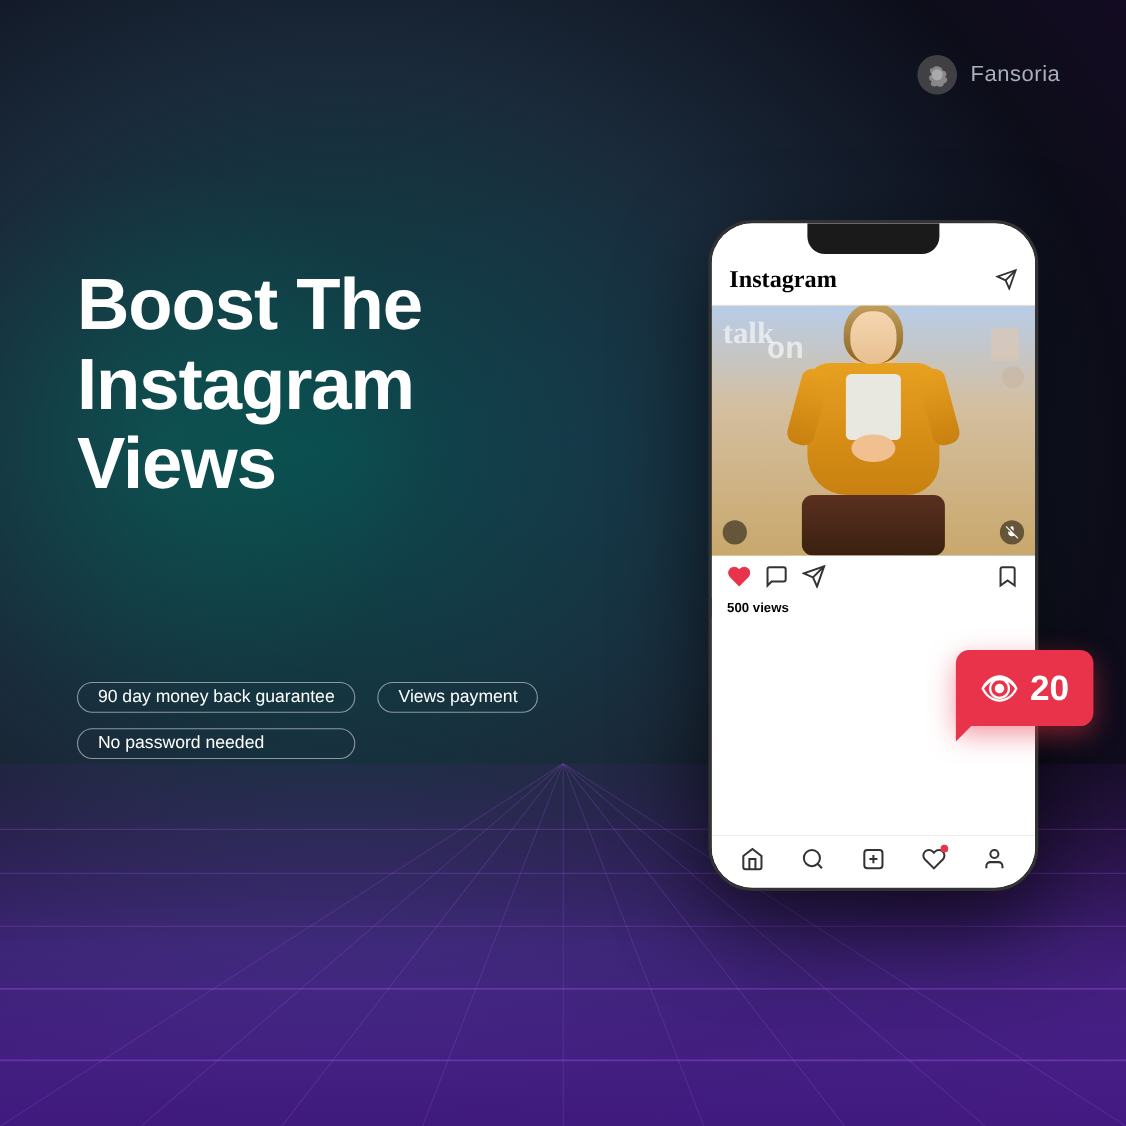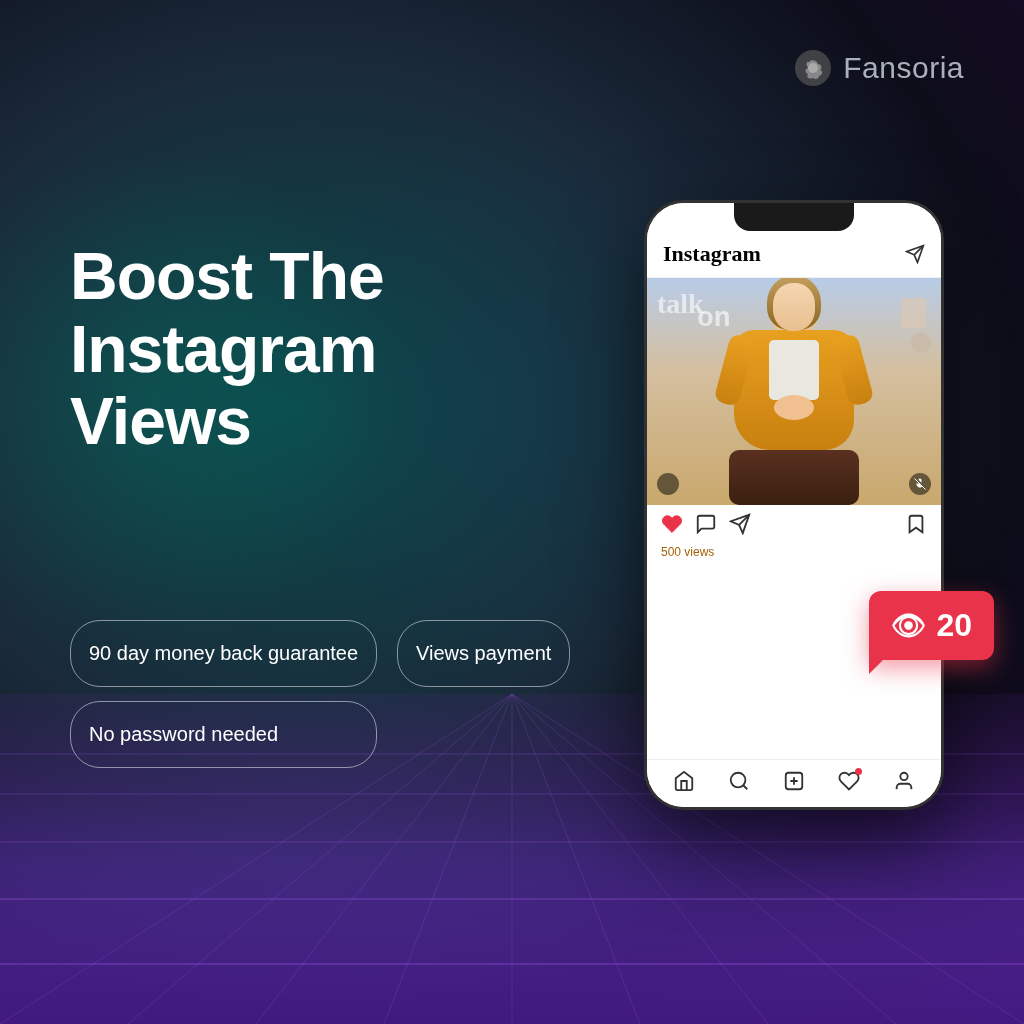--- a/index.html
+++ b/index.html
@@ -29,21 +29,21 @@
       gap: 10px;
     }
 
     .logo-icon {
       width: 40px;
       height: 40px;
     }
 
     .logo-text {
       color: #aab0bb;
-      font-size: 30px;
+      font-size: 20px;
       font-weight: 500;
       letter-spacing: 0.5px;
     }
 
     
     .headline {
       position: absolute;
       top: 240px;
       left: 70px;
       color: #ffffff;
@@ -59,23 +59,23 @@
       top: 620px;
       left: 70px;
       display: grid;
       grid-template-columns: auto auto;
       gap: 14px 20px;
     }
 
     .badge {
       border: 1.5px solid rgba(255,255,255,0.5);
       border-radius: 30px;
-      padding: 21px 18px;
+      padding: 4px 18px;
       color: #ffffff;
-      font-size: 20px;
+      font-size: 16px;
       font-weight: 400;
       white-space: nowrap;
       background: transparent;
     }
 
     
     .phone-container {
       position: absolute;
       top: 200px;
       right: 60px;
@@ -157,22 +157,22 @@
 
     .ig-action-left {
       display: flex;
       gap: 12px;
       font-size: 18px;
     }
 
     .ig-views-count {
       padding: 2px 14px;
       font-size: 12px;
-      color: #a16207;
-      font-weight: 400;
+      color: #000000;
+      font-weight: 700;
     }
 
     .ig-nav {
       display: flex;
       justify-content: space-around;
       padding: 10px;
       background: #fff;
       border-top: 1px solid #eee;
       margin-top: auto;
       font-size: 18px;

